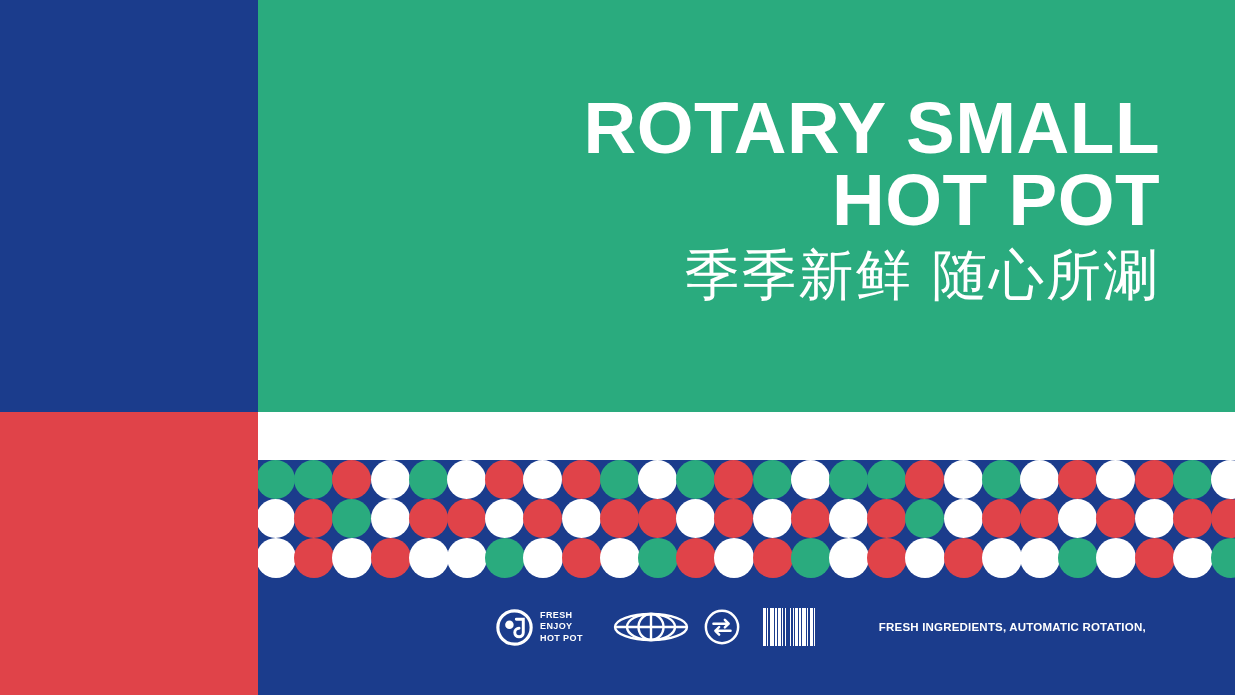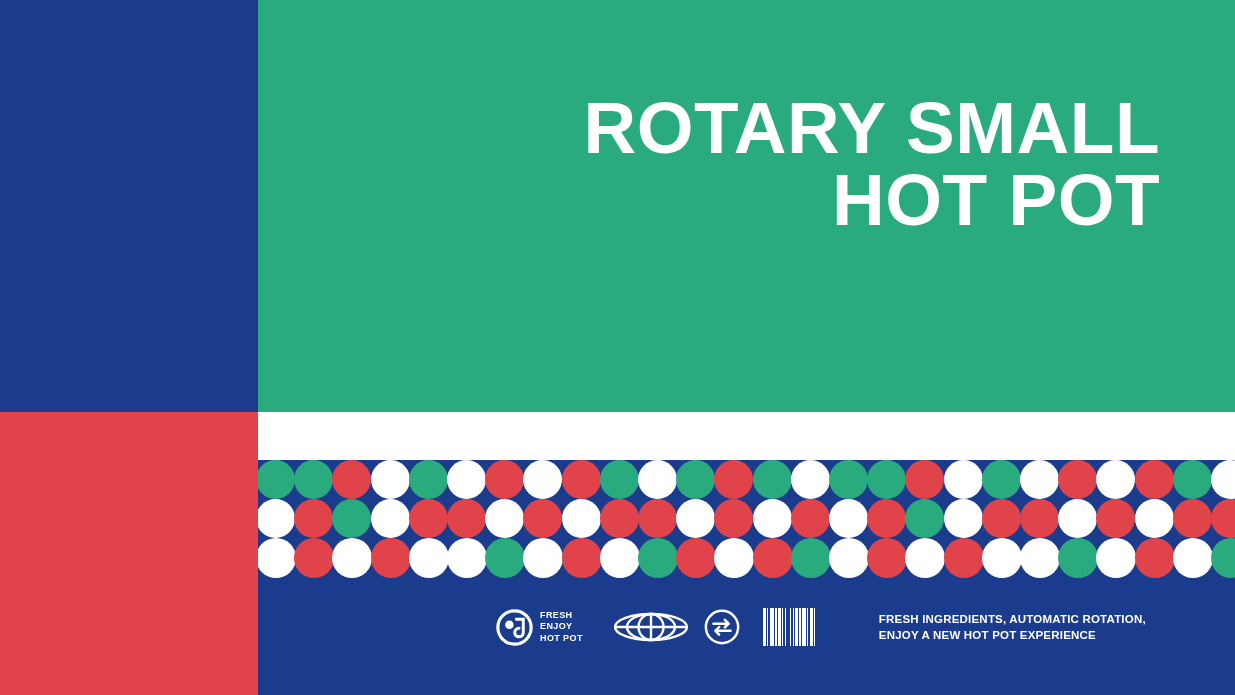--- a/index.html
+++ b/index.html
@@ -67,20 +67,21 @@
 
   <div class="leftcol">
     <div class="blue"></div>
     <div class="red"></div>
   </div>
 
   <div class="greenpanel">
     <div class="titleblock">
       <div class="title-line">ROTARY SMALL</div>
       <div class="title-line">HOT POT</div>
+      <div class="subtitle-cn">季季新鲜 随心所涮</div>
     </div>
   </div>
 
   <div class="whiteband"></div>
 
   <div class="navypanel"></div>
 
   <div class="dotgrid" id="dotgrid">
       <div class="dotrow">
         <div class="dot g" style="left: -2px;"></div>
@@ -225,17 +226,16 @@
         <div class="bar" style="width: 1px;"></div>
         <div class="gap" style="width: 2px;"></div>
         <div class="bar" style="width: 3px;"></div>
         <div class="gap" style="width: 1px;"></div>
         <div class="bar" style="width: 1px;"></div>
         <div class="gap" style="width: 2px;"></div>
       </div>
 
     <div class="tagline">
       <div>FRESH INGREDIENTS, AUTOMATIC ROTATION,</div>
-      <div>ENJOY A NEW HOT POT EXPERIENCE</div>
     </div>
 
   </div>
 </div>
 
 </body></html>

